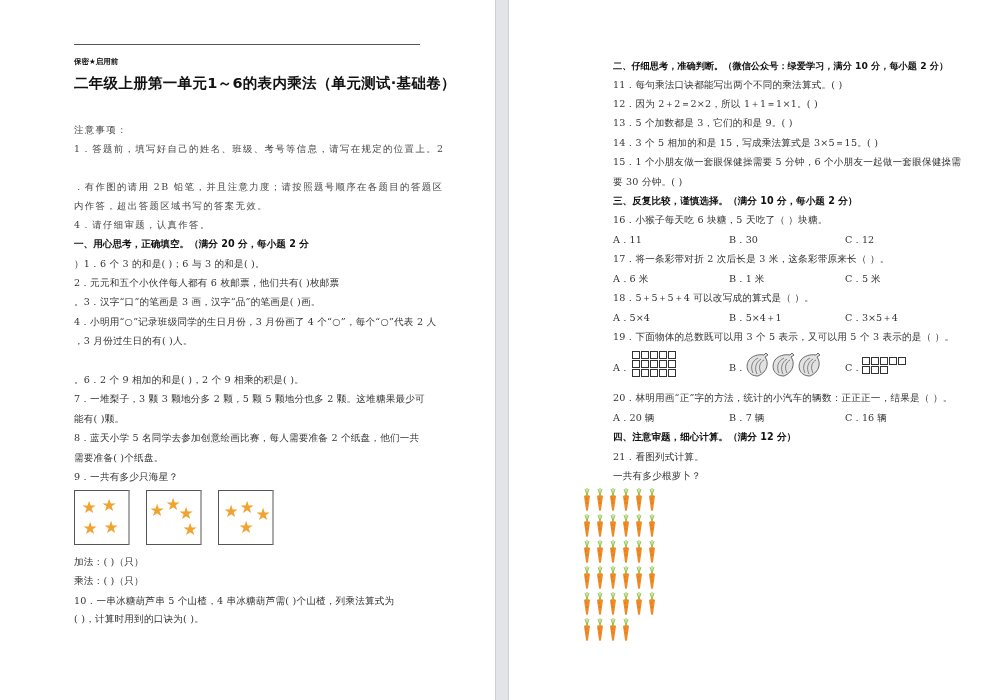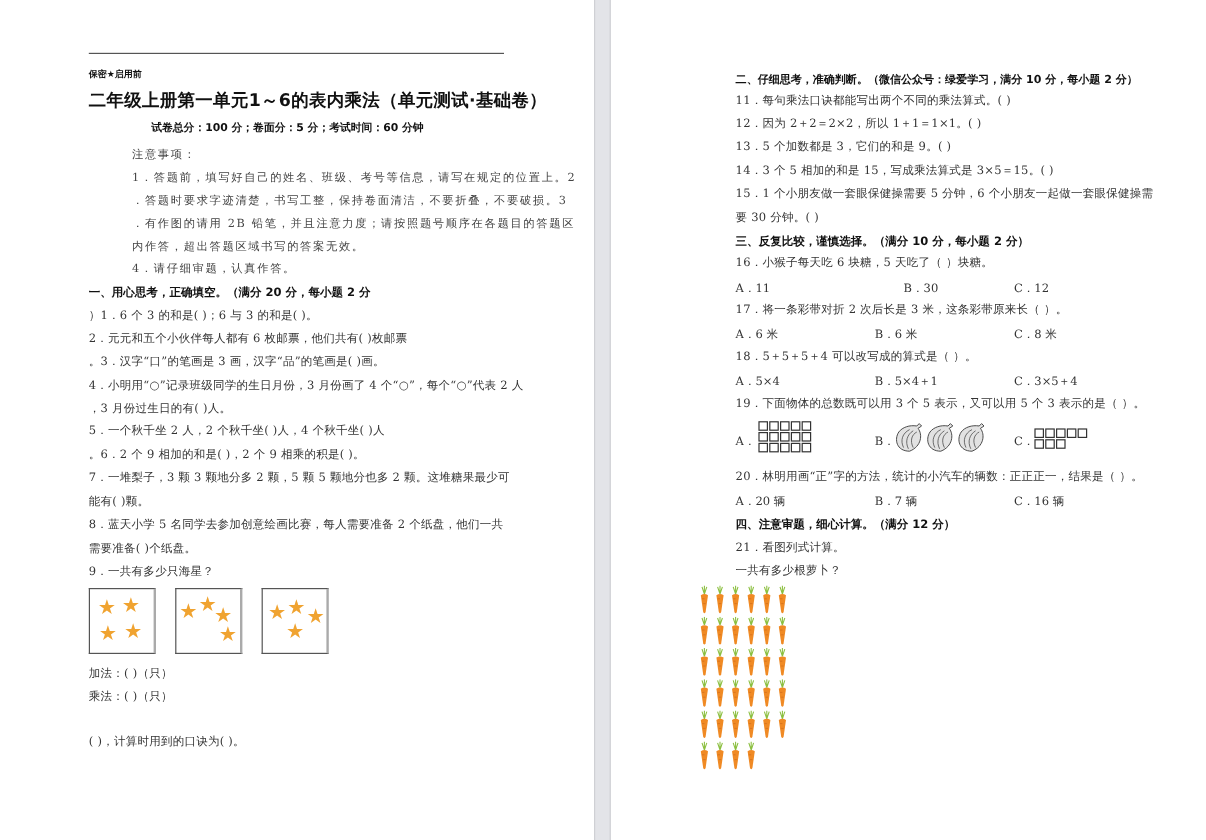--- a/index.html
+++ b/index.html
@@ -10,21 +10,21 @@
     color:#222;
   }
   .page { position:absolute; top:0; height:700px; background:#fff; overflow:hidden; }
   #page-left { left:0; width:495px; }
   #page-right { left:539px; width:524px; }
   .gap { position:absolute; left:495px; top:0; width:14px; height:700px; background:#e3e4e8;
          border-left:1px solid #cfd0d4; border-right:1px solid #cfd0d4; box-sizing:border-box; }
 
   .abs { position:absolute; white-space:nowrap; }
   .line { font-size:9.6px; line-height:12px; color:#333; letter-spacing:0.2px; }
-  .notice { font-size:9.4px; letter-spacing:1.4px; color:#444;margin-left:36px; }
+  .notice { font-size:9.4px; letter-spacing:1.4px; color:#444; }
   .bold { font-family:"DejaVu Sans","Liberation Sans",sans-serif; font-weight:bold; color:#111; }
   .hdr-rule { position:absolute; left:74px; top:44px; width:346px; height:1px; background:#555; }
   .secret { left:74px; top:57px; font-size:7.5px; }
   .title { left:74px; top:74px; font-size:14.5px; letter-spacing:0.3px; }
   .subtitle { left:126px; top:100px; font-size:9px; }
   .section { font-size:9.6px; }
 
   .starbox { position:absolute; top:490px; width:56px; height:55px; border:1px solid #555; box-sizing:border-box;
              border-right:2px solid #aaa; }
   .star { position:absolute; width:16px; height:16px; color:#f0a330; font-size:17px; line-height:16px; text-align:center; }
@@ -38,37 +38,34 @@
   .carrot-row { display:flex; gap:5px; height:25px; margin-bottom:1px; }
   .carrot { width:8px; height:24px; position:relative; }
 </style>
 </head>
 <body>
 
 <div class="page" id="page-left">
   <div class="hdr-rule"></div>
   <div class="abs bold secret">保密★启用前</div>
   <div class="abs bold title">二年级上册第一单元1～6的表内乘法（单元测试·基础卷）</div>
-  <div class="abs bold subtitle">试卷总分：100 分；卷面分：5 分；考试时间：60 分钟</div>
 
   <div class="abs line notice" style="left:74px;top:124px;">注意事项：</div>
   <div class="abs line notice" style="left:74px;top:143px;">1．答题前，填写好自己的姓名、班级、考号等信息，请写在规定的位置上。2</div>
-  <div class="abs line notice" style="left:74px;top:162px;">．答题时要求字迹清楚，书写工整，保持卷面清洁，不要折叠，不要破损。3</div>
   <div class="abs line notice" style="left:74px;top:181px;">．有作图的请用 2B 铅笔，并且注意力度；请按照题号顺序在各题目的答题区</div>
   <div class="abs line notice" style="left:74px;top:200px;">内作答，超出答题区域书写的答案无效。</div>
   <div class="abs line notice" style="left:74px;top:219px;">4．请仔细审题，认真作答。</div>
 
   <div class="abs bold section" style="left:74px;top:238px;">一、用心思考，正确填空。（满分 20 分，每小题 2 分</div>
 
   <div class="abs line" style="left:74px;top:258px;">）1．6 个 3 的和是(          )；6 与 3 的和是(          )。</div>
   <div class="abs line" style="left:74px;top:277px;">2．元元和五个小伙伴每人都有 6 枚邮票，他们共有(          )枚邮票</div>
   <div class="abs line" style="left:74px;top:296px;">。3．汉字“口”的笔画是 3 画，汉字“品”的笔画是(            )画。</div>
   <div class="abs line" style="left:74px;top:316px;">4．小明用“○”记录班级同学的生日月份，3 月份画了 4 个“○”，每个“○”代表 2 人</div>
   <div class="abs line" style="left:74px;top:335px;">，3 月份过生日的有(          )人。</div>
-  <div class="abs line" style="left:74px;top:354px;">5．一个秋千坐 2 人，2 个秋千坐(              )人，4 个秋千坐(              )人</div>
   <div class="abs line" style="left:74px;top:374px;">。6．2 个 9 相加的和是(          )，2 个 9 相乘的积是(          )。</div>
   <div class="abs line" style="left:74px;top:393px;">7．一堆梨子，3 颗 3 颗地分多 2 颗，5 颗 5 颗地分也多 2 颗。这堆糖果最少可</div>
   <div class="abs line" style="left:74px;top:413px;">能有(          )颗。</div>
   <div class="abs line" style="left:74px;top:432px;">8．蓝天小学 5 名同学去参加创意绘画比赛，每人需要准备 2 个纸盘，他们一共</div>
   <div class="abs line" style="left:74px;top:452px;">需要准备(            )个纸盘。</div>
   <div class="abs line" style="left:74px;top:471px;">9．一共有多少只海星？</div>
 
   <div class="starbox" style="left:74px;">
     <span class="star" style="left:6px;top:8px;">★</span>
     <span class="star" style="left:26px;top:6px;">★</span>
@@ -83,45 +80,46 @@
   </div>
   <div class="starbox" style="left:218px;">
     <span class="star" style="left:4px;top:12px;">★</span>
     <span class="star" style="left:20px;top:8px;">★</span>
     <span class="star" style="left:36px;top:15px;">★</span>
     <span class="star" style="left:19px;top:28px;">★</span>
   </div>
 
   <div class="abs line" style="left:74px;top:556px;">加法：(          )（只）</div>
   <div class="abs line" style="left:74px;top:575px;">乘法：(          )（只）</div>
+  <div class="abs line" style="left:74px;top:595px;">10．一串冰糖葫芦串 5 个山楂，4 串冰糖葫芦需(          )个山楂，列乘法算式为</div>
   <div class="abs line" style="left:74px;top:613px;">(          )，计算时用到的口诀为(          )。</div>
 </div>
 
 <div class="gap"></div>
 
 <div class="page" id="page-right">
   <div class="abs bold section" style="left:74px;top:60px;font-size:9.2px;">二、仔细思考，准确判断。（微信公众号：绿爱学习，满分 10 分，每小题 2 分）</div>
   <div class="abs line" style="left:74px;top:79px;text-align:center;">11．每句乘法口诀都能写出两个不同的乘法算式。(            )</div>
   <div class="abs line" style="left:74px;top:98px;">12．因为 2＋2＝2×2，所以 1＋1＝1×1。(            )</div>
   <div class="abs line" style="left:74px;top:117px;">13．5 个加数都是 3，它们的和是 9。(            )</div>
   <div class="abs line" style="left:74px;top:137px;">14．3 个 5 相加的和是 15，写成乘法算式是 3×5＝15。(            )</div>
   <div class="abs line" style="left:74px;top:156px;">15．1 个小朋友做一套眼保健操需要 5 分钟，6 个小朋友一起做一套眼保健操需</div>
   <div class="abs line" style="left:74px;top:176px;">要 30 分钟。(            )</div>
 
   <div class="abs bold section" style="left:74px;top:195px;">三、反复比较，谨慎选择。（满分 10 分，每小题 2 分）</div>
 
   <div class="abs line" style="left:74px;top:214px;">16．小猴子每天吃 6 块糖，5 天吃了（    ）块糖。</div>
   <div class="opt" style="left:74px;top:234px;">A．11</div>
-  <div class="opt" style="left:190px;top:234px;margin-left:24px;">B．30</div>
+  <div class="opt" style="left:190px;top:234px;">B．30</div>
   <div class="opt" style="left:306px;top:234px;">C．12</div>
 
   <div class="abs line" style="left:74px;top:253px;">17．将一条彩带对折 2 次后长是 3 米，这条彩带原来长（    ）。</div>
   <div class="opt" style="left:74px;top:273px;">A．6 米</div>
-  <div class="opt" style="left:190px;top:273px;">B．6 米</div>
-  <div class="opt" style="left:306px;top:273px;">C．8 米</div>
+  <div class="opt" style="left:190px;top:273px;">B．1 米</div>
+  <div class="opt" style="left:306px;top:273px;">C．5 米</div>
 
   <div class="abs line" style="left:74px;top:292px;">18．5＋5＋5＋4 可以改写成的算式是（    ）。</div>
   <div class="opt" style="left:74px;top:312px;text-align:right;">A．5×4</div>
   <div class="opt" style="left:190px;top:312px;">B．5×4＋1</div>
   <div class="opt" style="left:306px;top:312px;">C．3×5＋4</div>
 
   <div class="abs line" style="left:74px;top:331px;">19．下面物体的总数既可以用 3 个 5 表示，又可以用 5 个 3 表示的是（    ）。</div>
   <div class="opt" style="left:74px;top:362px;">A．</div>
   <div class="sq-grid" style="left:93px;top:351px;grid-template-columns:repeat(5,8px);">
     <div class="sq"></div>

